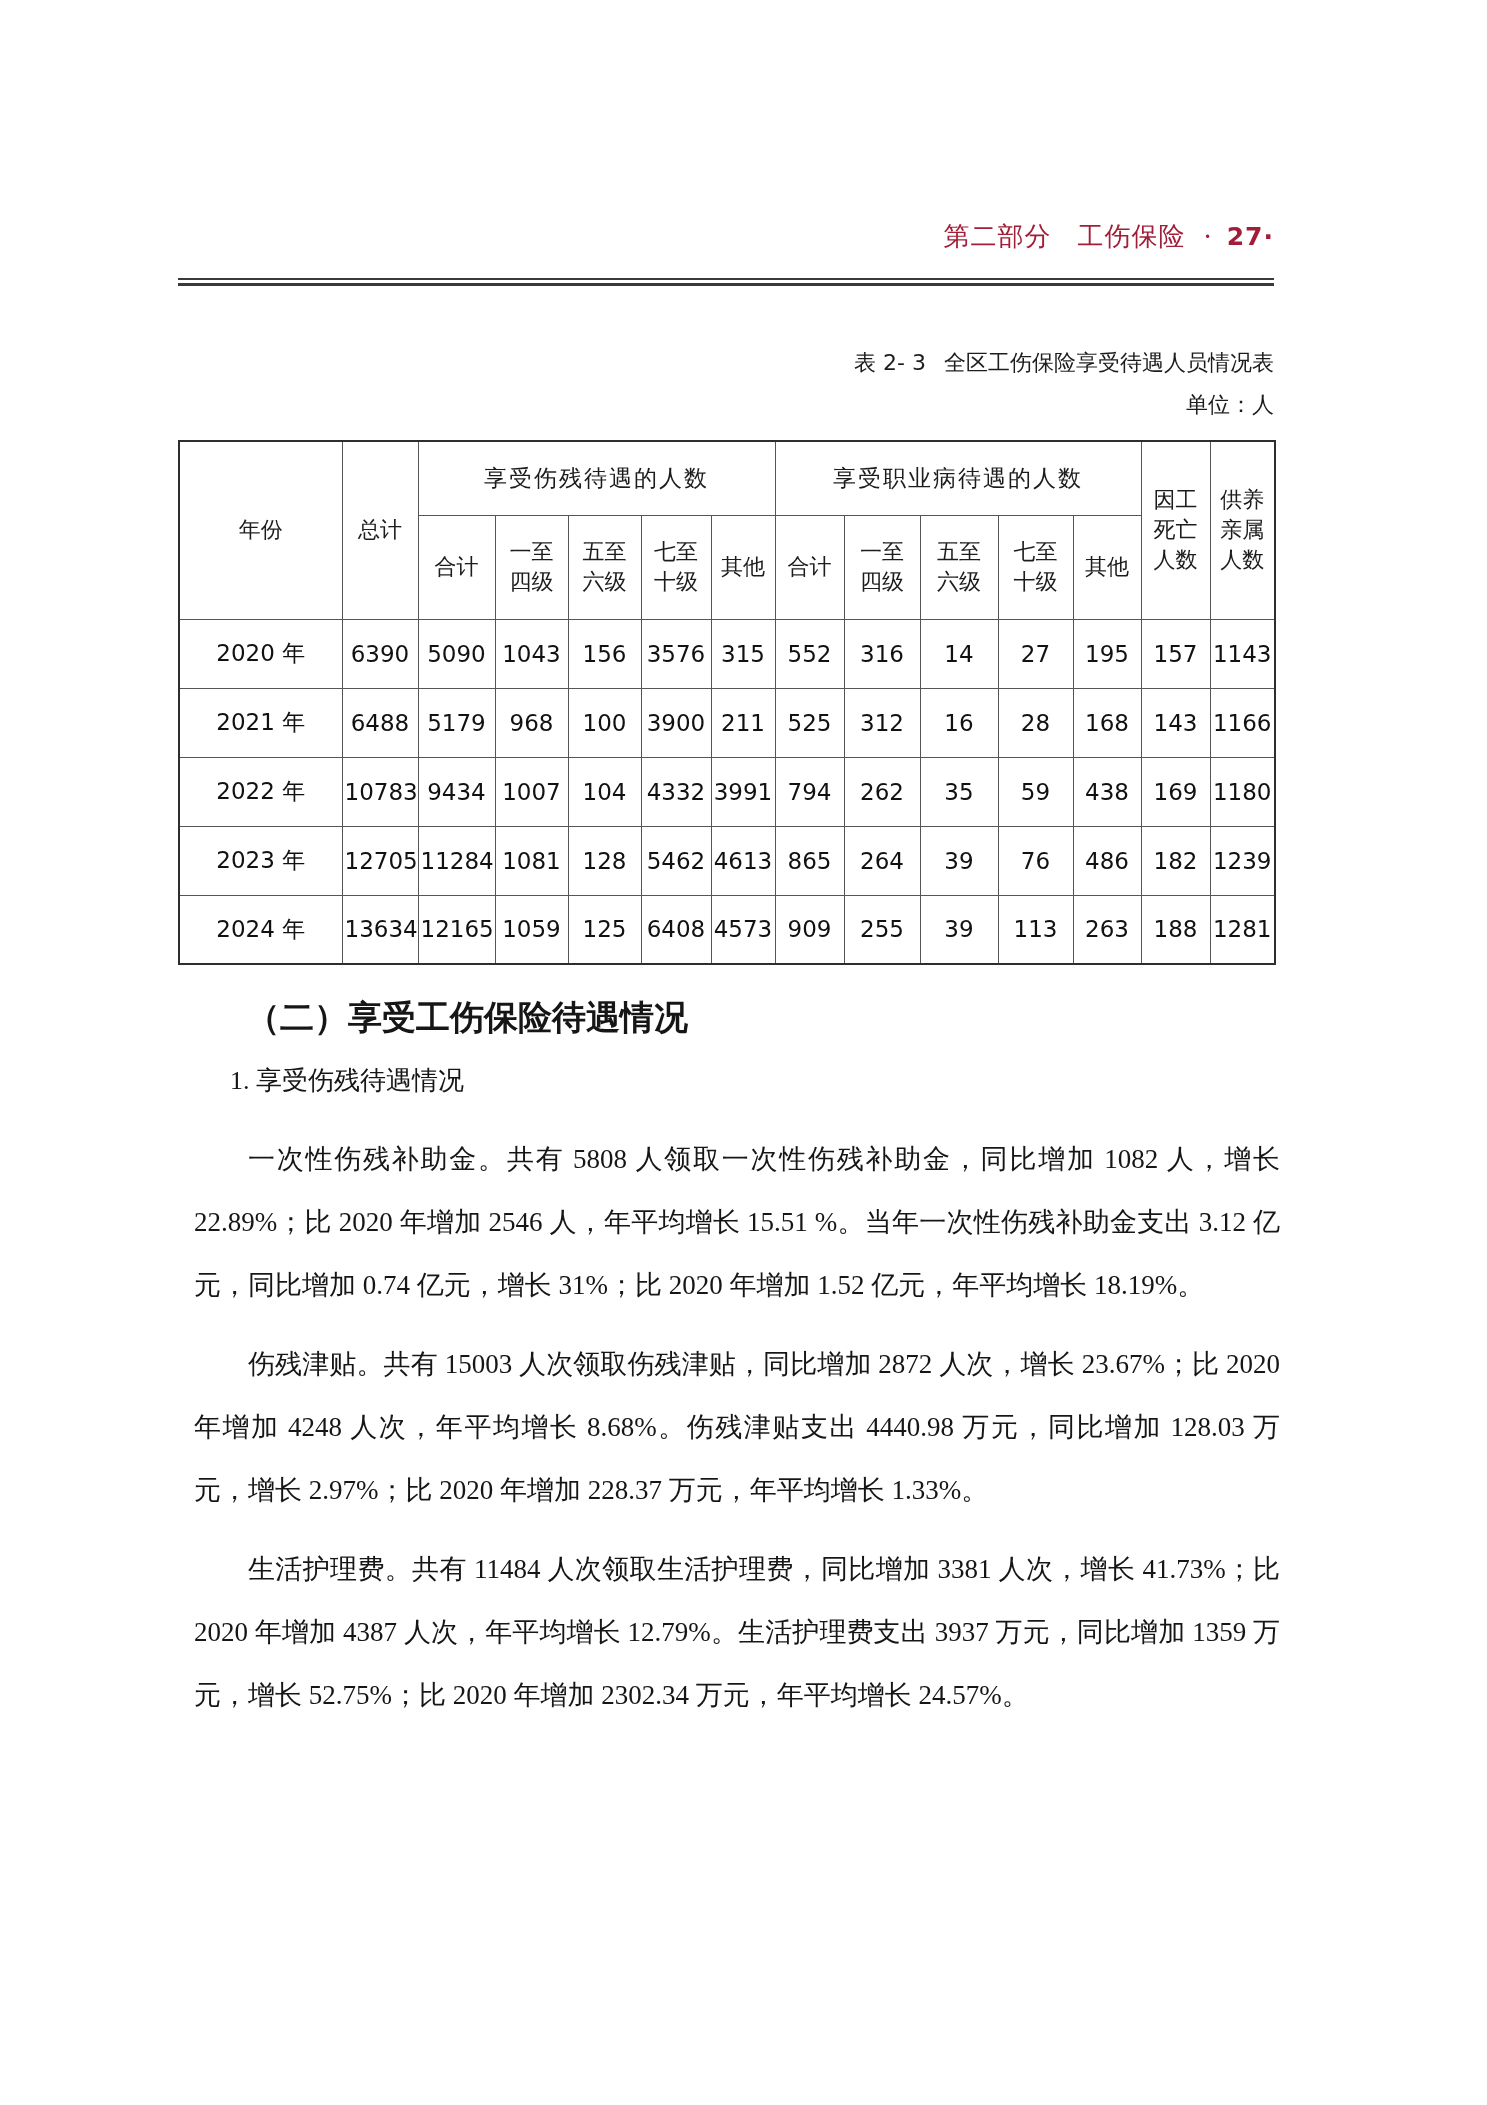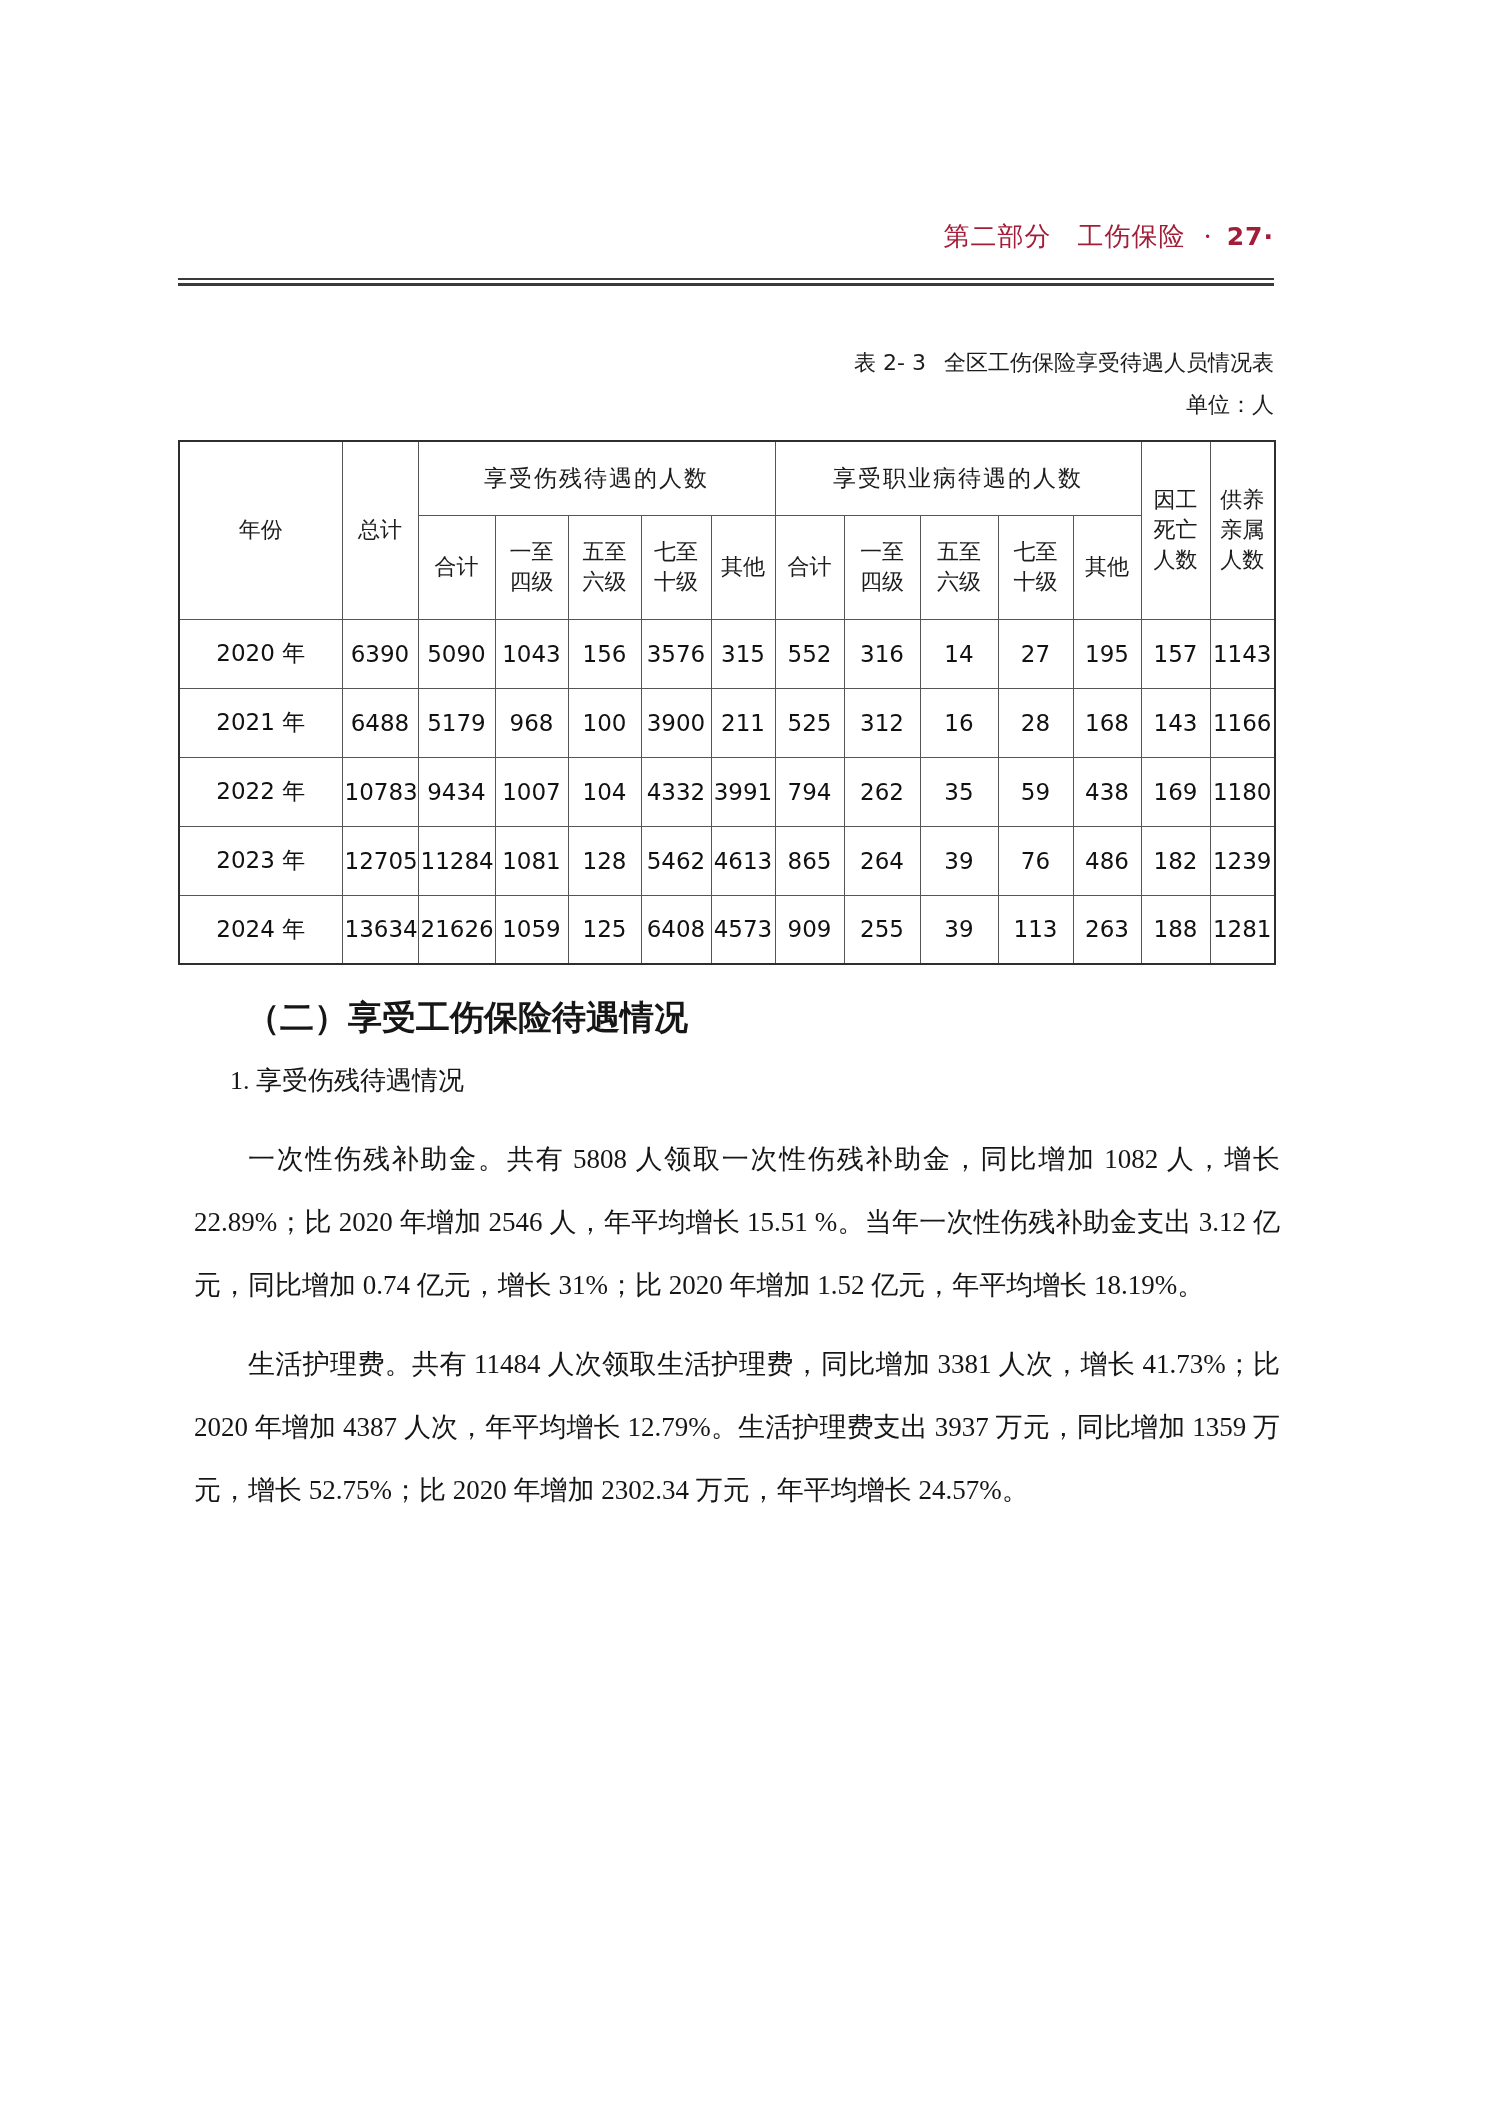--- a/index.html
+++ b/index.html
@@ -261,36 +261,37 @@
           <td>264</td>
           <td>39</td>
           <td>76</td>
           <td>486</td>
           <td>182</td>
           <td>1239</td>
         </tr>
         <tr>
           <td class="year">2024 年</td>
           <td>13634</td>
-          <td>21626</td>
+          <td>12165</td>
           <td>1059</td>
           <td>125</td>
           <td>6408</td>
           <td>4573</td>
           <td>909</td>
           <td>255</td>
           <td>39</td>
           <td>113</td>
           <td>263</td>
           <td>188</td>
           <td>1281</td>
         </tr>
       </tbody>
   </table>
 
   <div class="body-text">
     <h2>（二）享受工伤保险待遇情况</h2>
     <h3>1. 享受伤残待遇情况</h3>
     <p>一次性伤残补助金。共有 5808 人领取一次性伤残补助金，同比增加 1082 人，增长 22.89%；比 2020 年增加 2546 人，年平均增长 15.51 %。当年一次性伤残补助金支出 3.12 亿元，同比增加 0.74 亿元，增长 31%；比 2020 年增加 1.52 亿元，年平均增长 18.19%。</p>
+    <p>伤残津贴。共有 15003 人次领取伤残津贴，同比增加 2872 人次，增长 23.67%；比 2020 年增加 4248 人次，年平均增长 8.68%。伤残津贴支出 4440.98 万元，同比增加 128.03 万元，增长 2.97%；比 2020 年增加 228.37 万元，年平均增长 1.33%。</p>
     <p>生活护理费。共有 11484 人次领取生活护理费，同比增加 3381 人次，增长 41.73%；比 2020 年增加 4387 人次，年平均增长 12.79%。生活护理费支出 3937 万元，同比增加 1359 万元，增长 52.75%；比 2020 年增加 2302.34 万元，年平均增长 24.57%。</p>
   </div>
 
 </div>
 
 </body></html>

